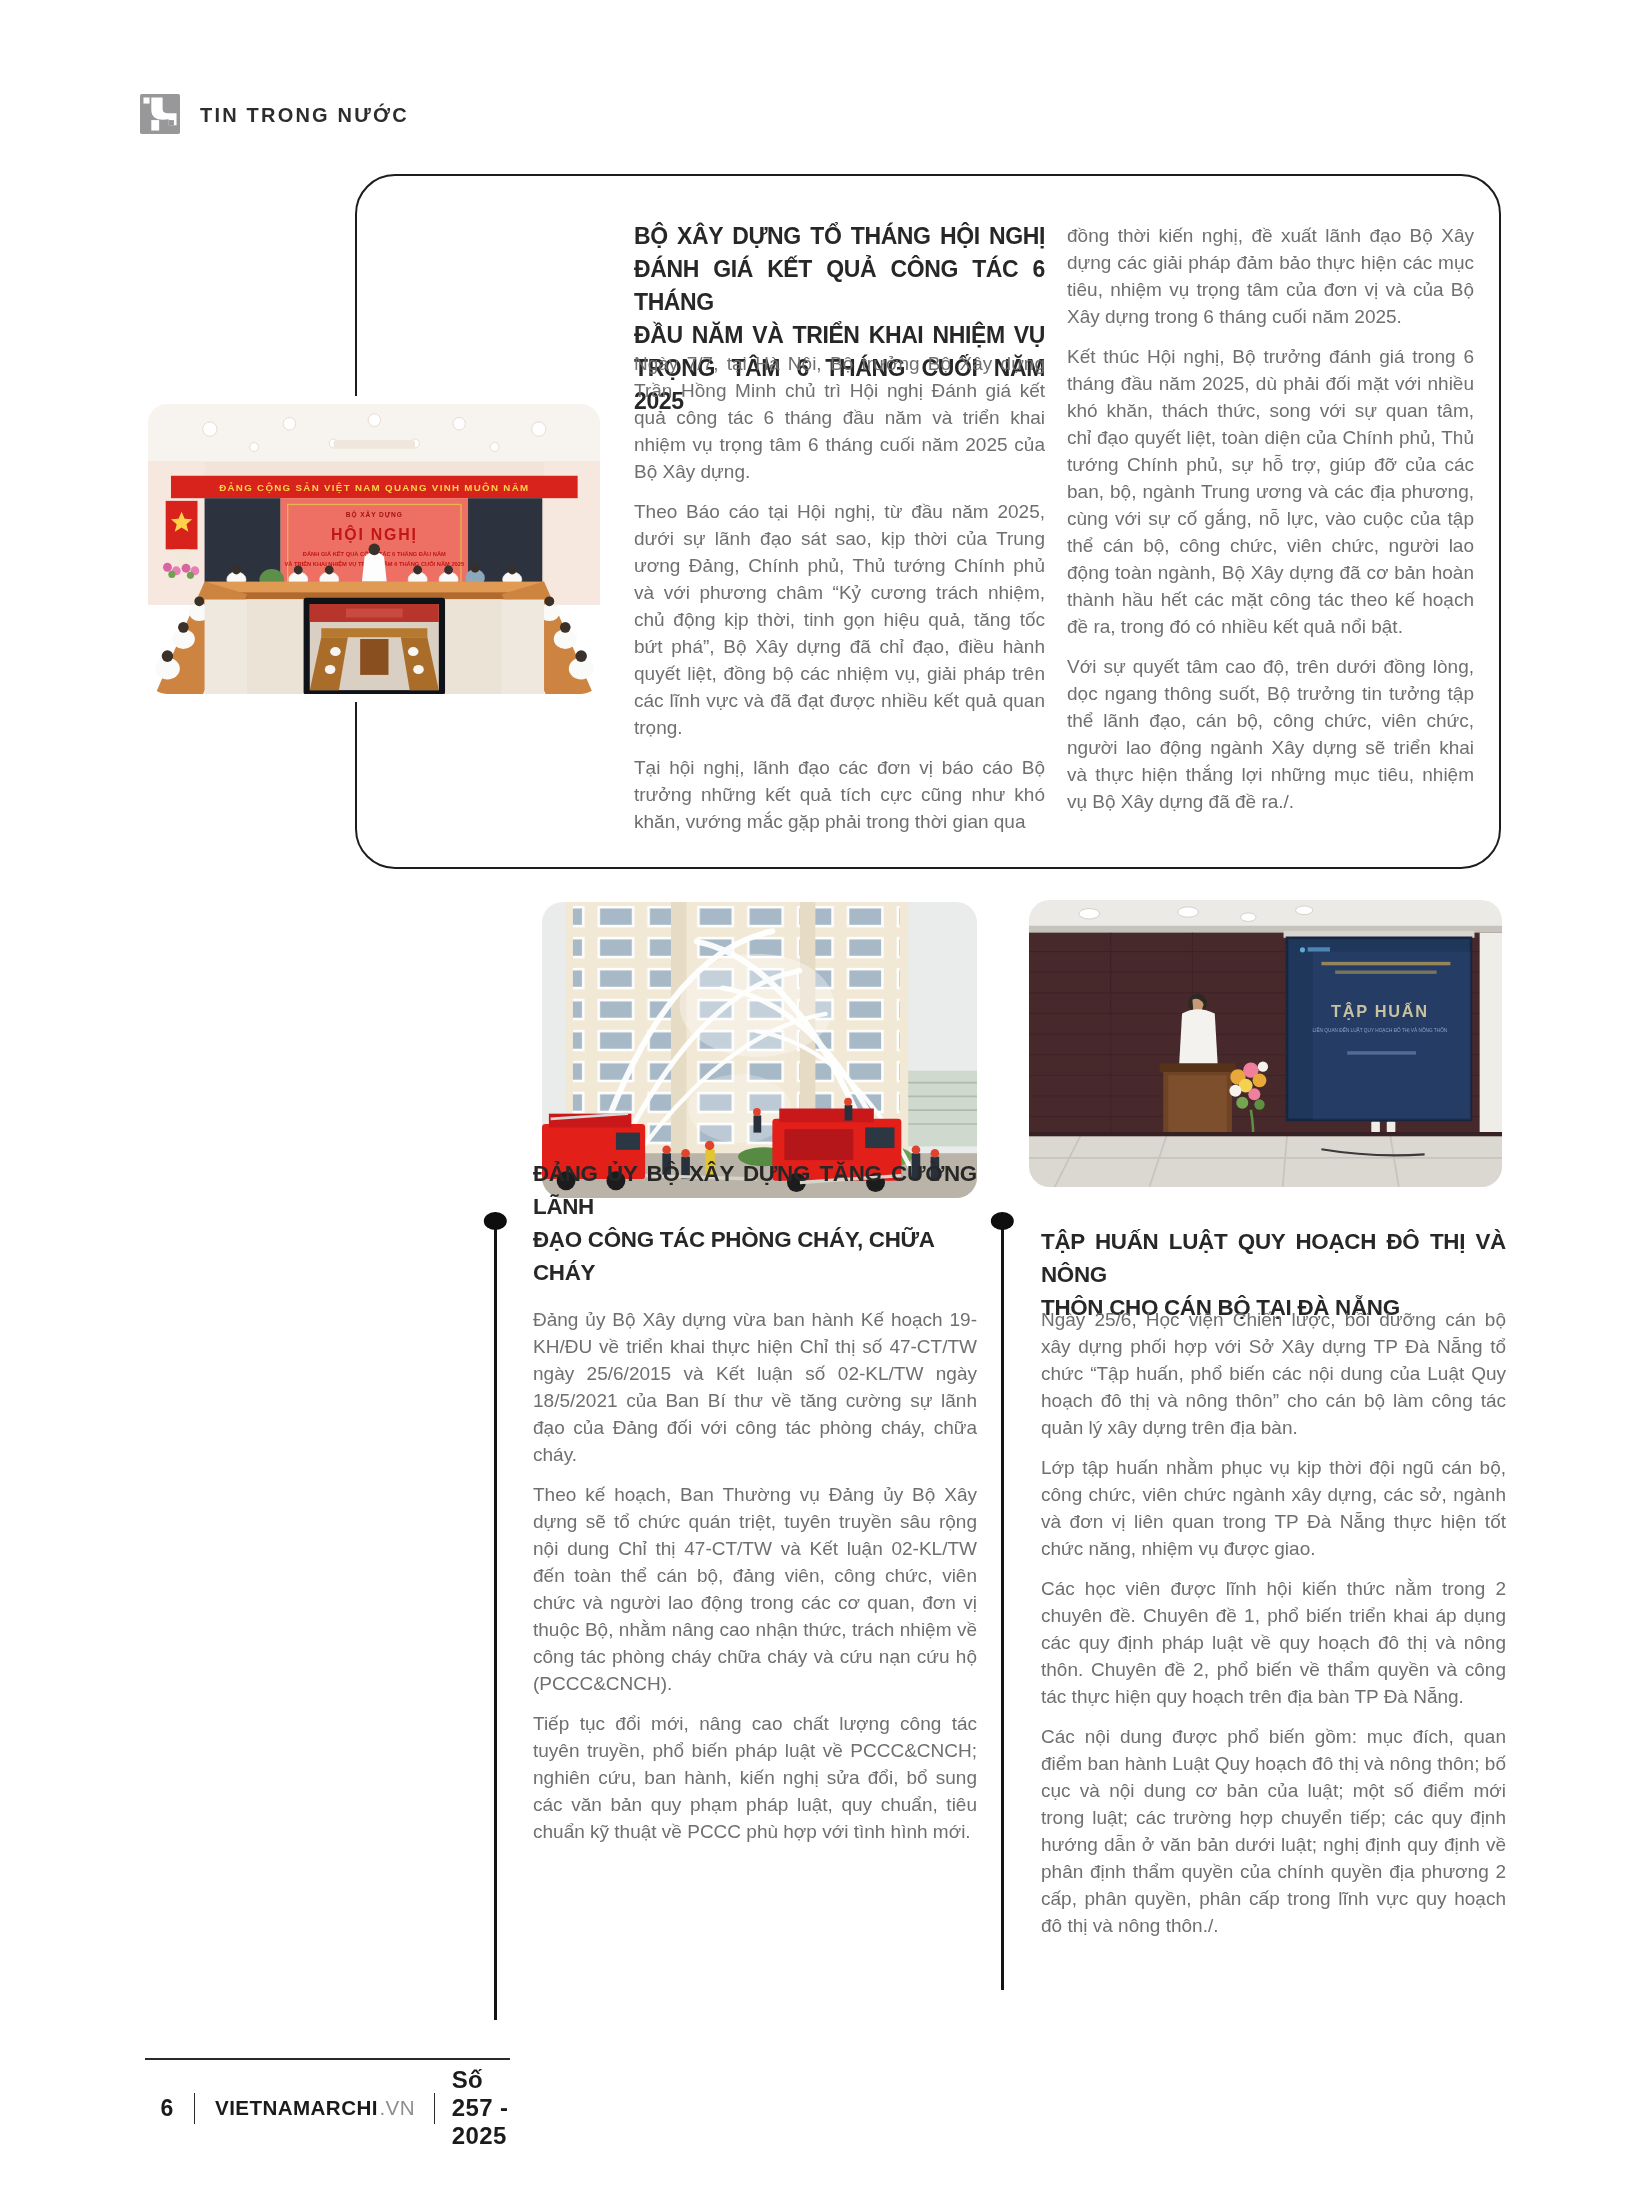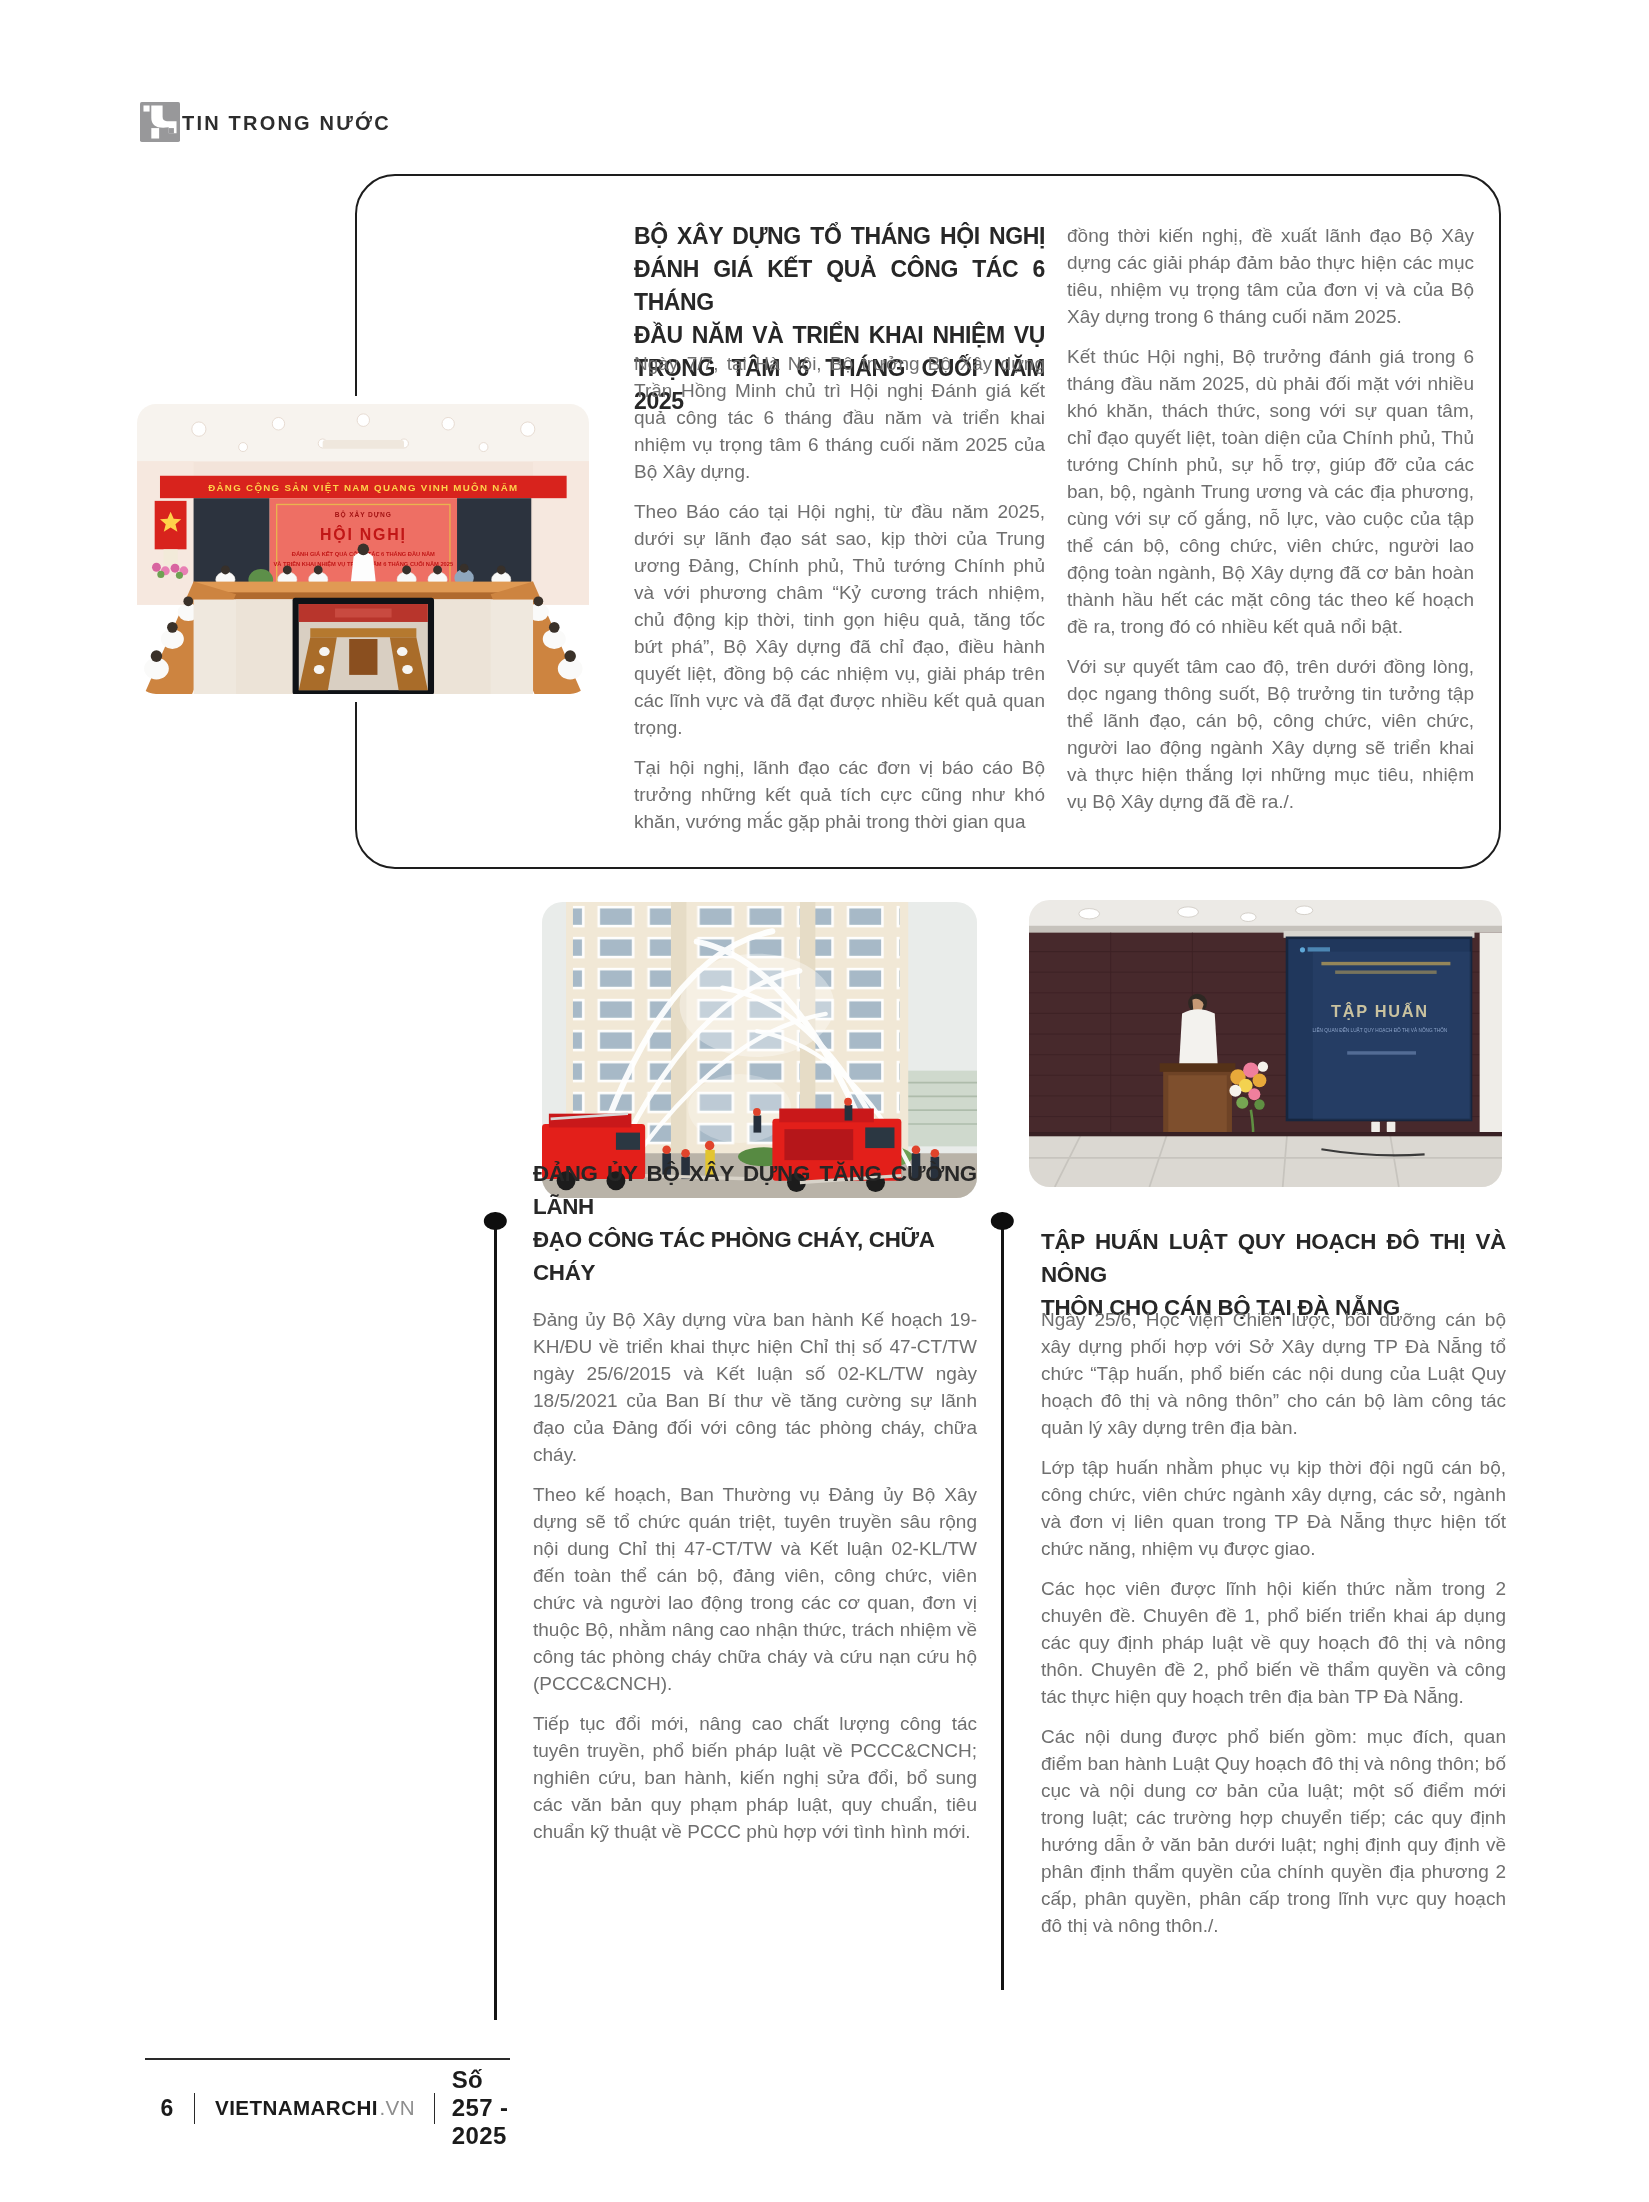--- a/index.html
+++ b/index.html
@@ -1,31 +1,31 @@
 <!DOCTYPE html>
 <html style="font-size:13.8px"><head>
 <meta charset="utf-8">
 <style>
   html,body{margin:0;padding:0;background:#ffffff;}
   .page{
     position:relative;width:1649px;height:2203px;background:#ffffff;
     font-family:"Liberation Sans",sans-serif;overflow:hidden;
   }
   
-  .section-header{position:absolute;left:140px;top:102px;display:flex;align-items:center;gap:2px;text-align:right;}
+  .section-header{position:absolute;left:140px;top:94px;display:flex;align-items:center;gap:20px;text-align:right;}
   .logo-box{width:40px;height:40px;flex:0 0 auto;}
   .section-title{font-size:20px;font-weight:bold;letter-spacing:2.2px;color:#2d2d2d;padding-top:3.4px;}
 
   
   .feature-box{
     position:absolute;left:355px;top:174px;width:1146px;height:695px;
     border:2.6px solid #1d1d1d;border-radius:40px;box-sizing:border-box;background:#fff;
   }
   .feature-photo-wrap{
-    position:absolute;left:129px;top:396px;width:468px;height:306px;
+    position:absolute;left:140px;top:396px;width:468px;height:306px;
     background:#ffffff;border-radius:26px;padding:7.7px;box-sizing:border-box;z-index:5;
   }
   .feature-photo{width:100%;height:100%;border-radius:19px;overflow:hidden;}
   .feature-title{
     position:absolute;left:634px;top:220px;width:411px;
     font-size:23px;line-height:33px;font-weight:bold;color:#272727;letter-spacing:-0.4px;
   }
   .feature-title .tline{text-align:justify;text-align-last:justify;}
   .bodycol{position:absolute;text-align:justify;color:#6f6f6f;font-size:19px;line-height:27px;}
   .bodycol p{margin:0 0 13px 0;}

